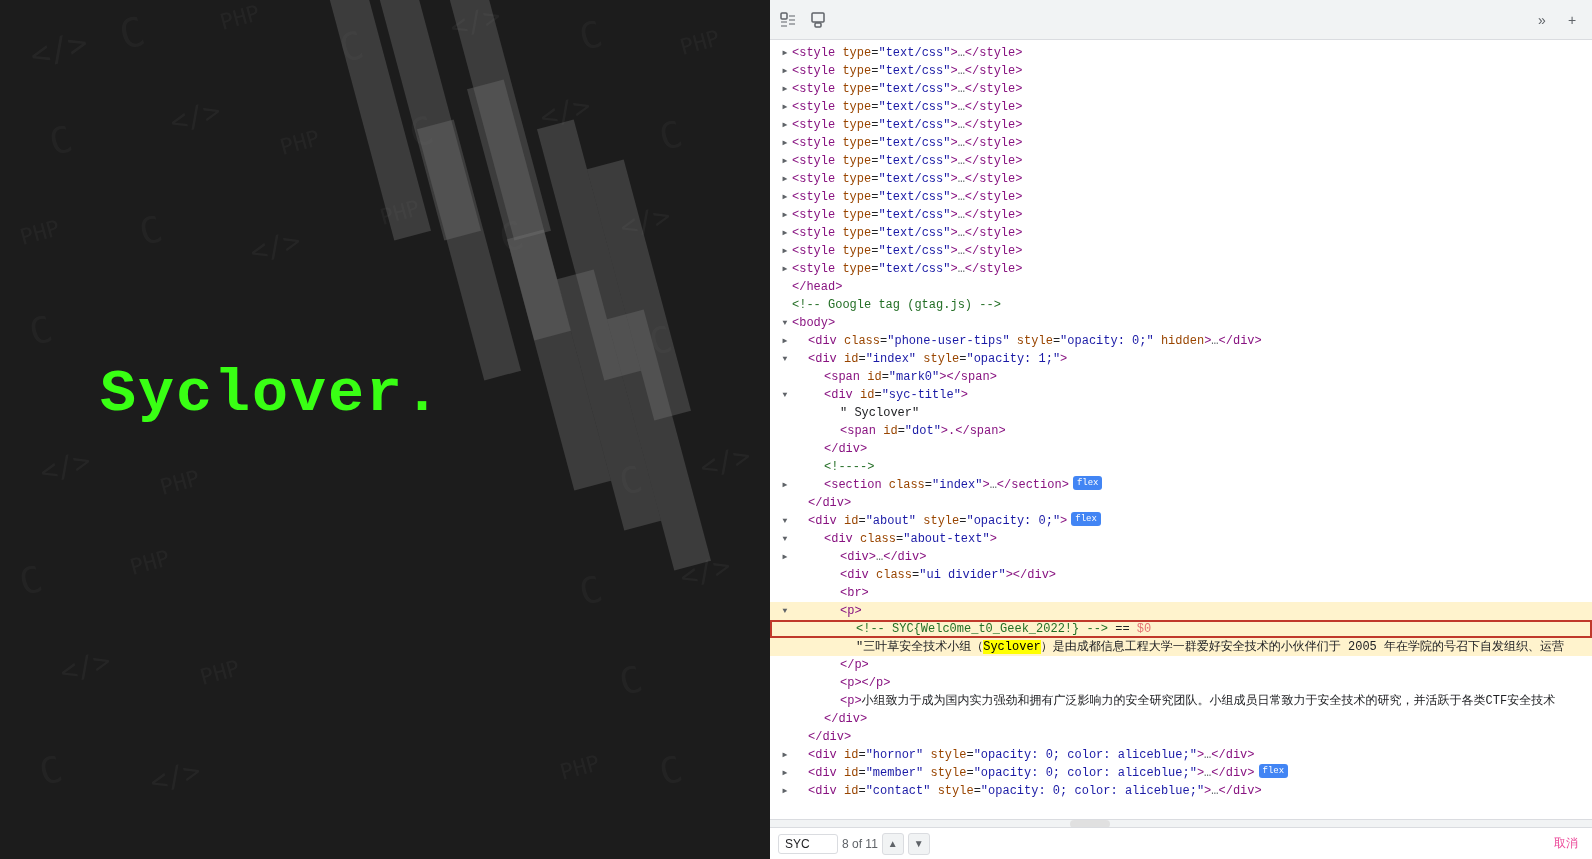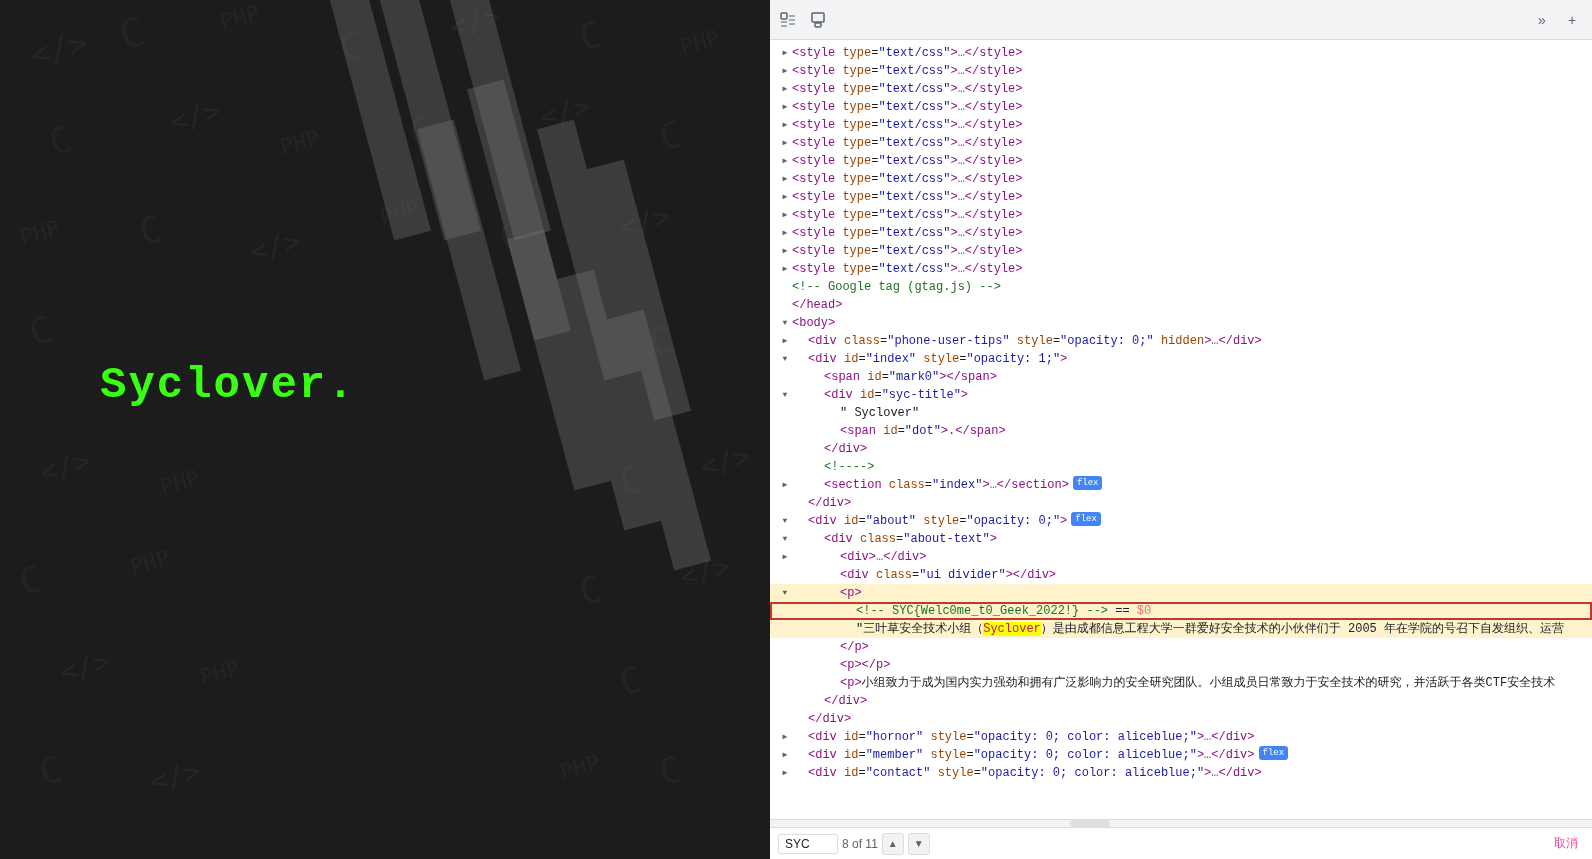--- a/index.html
+++ b/index.html
@@ -28,21 +28,21 @@
       font-family: monospace;
       transform: rotate(-15deg);
       user-select: none;
     }
 
     .syclover-title {
       position: absolute;
       left: 100px;
       top: 360px;
       color: #39ff14;
-      font-size: 44px;
+      font-size: 60px;
       font-family: 'Courier New', monospace;
       font-weight: bold;
       letter-spacing: 2px;
     }
 
     
     .diag-bars {
       position: absolute;
       inset: 0;
       overflow: hidden;
@@ -412,26 +412,26 @@
       <span class="expand-arrow">▶</span>
       <span class="c-tag">&lt;style</span><span class="c-text"> </span><span class="c-attr">type</span><span class="c-text">=</span><span class="c-val">"text/css"</span><span class="c-tag">&gt;</span><span class="c-dots">…</span><span class="c-tag">&lt;/style&gt;</span>
     </div>
     <div class="dom-line">
       <span class="expand-arrow">▶</span>
       <span class="c-tag">&lt;style</span><span class="c-text"> </span><span class="c-attr">type</span><span class="c-text">=</span><span class="c-val">"text/css"</span><span class="c-tag">&gt;</span><span class="c-dots">…</span><span class="c-tag">&lt;/style&gt;</span>
     </div>
 
     <div class="dom-line">
       <span class="expand-arrow"></span>
+      <span class="c-tag">&lt;/head&gt;</span>
+    </div>
+
+    <div class="dom-line">
+      <span class="expand-arrow"></span>
       <span class="c-comment">&lt;!-- Google tag (gtag.js) --&gt;</span>
-    </div>
-
-    <div class="dom-line">
-      <span class="expand-arrow"></span>
-      <span class="c-tag">&lt;/head&gt;</span>
     </div>
 
     <div class="dom-line">
       <span class="expand-arrow">▼</span>
       <span class="c-tag">&lt;body&gt;</span>
     </div>
 
     <div class="dom-line">
       <span class="expand-arrow">▶</span>
       <span style="display:inline-block;width:16px"></span>
@@ -511,37 +511,42 @@
       <span style="display:inline-block;width:48px"></span>
       <span class="c-tag">&lt;div&gt;</span><span class="c-dots">…</span><span class="c-tag">&lt;/div&gt;</span>
     </div>
 
     <div class="dom-line">
       <span class="expand-arrow"></span>
       <span style="display:inline-block;width:48px"></span>
       <span class="c-tag">&lt;div</span><span class="c-text"> </span><span class="c-attr">class</span><span class="c-text">=</span><span class="c-val">"ui divider"</span><span class="c-tag">&gt;&lt;/div&gt;</span>
     </div>
 
+    <div class="dom-line">
+      <span class="expand-arrow"></span>
+      <span style="display:inline-block;width:48px"></span>
+      <span class="c-tag">&lt;br&gt;</span>
+    </div>
 
     <div class="dom-line" style="background:#fff3cd;">
       <span class="expand-arrow">▼</span>
       <span style="display:inline-block;width:48px"></span>
       <span class="c-tag">&lt;p&gt;</span>
     </div>
 
     <div class="dom-line" style="background:#fff3cd; outline: 2px solid #c0392b; outline-offset: -2px; position:relative; z-index:1;">
       <span class="expand-arrow"></span>
       <span style="display:inline-block;width:64px"></span>
       <span class="c-comment">&lt;!-- SYC{Welc0me_t0_Geek_2022!} --&gt;</span><span class="c-text"> == </span><span style="color:#e57373;">$0</span>
     </div>
 
     <div class="dom-line" style="background:#fff3cd;">
       <span class="expand-arrow"></span>
       <span style="display:inline-block;width:64px"></span>
-      <span class="c-text">"三叶草安全技术小组（<span style="background:#ffff00;color:#be185d;">Syclover</span>）是由成都信息工程大学一群爱好安全技术的小伙伴们于 2005 年在学院的号召下自发组织、运营</span>
+      <span class="c-text">"三叶草安全技术小组（<span style="background:#ffff00;color:#000000;">Syclover</span>）是由成都信息工程大学一群爱好安全技术的小伙伴们于 2005 年在学院的号召下自发组织、运营</span>
     </div>
 
     <div class="dom-line">
       <span class="expand-arrow"></span>
       <span style="display:inline-block;width:48px"></span>
       <span class="c-tag">&lt;/p&gt;</span>
     </div>
 
     <div class="dom-line">
       <span class="expand-arrow"></span>

